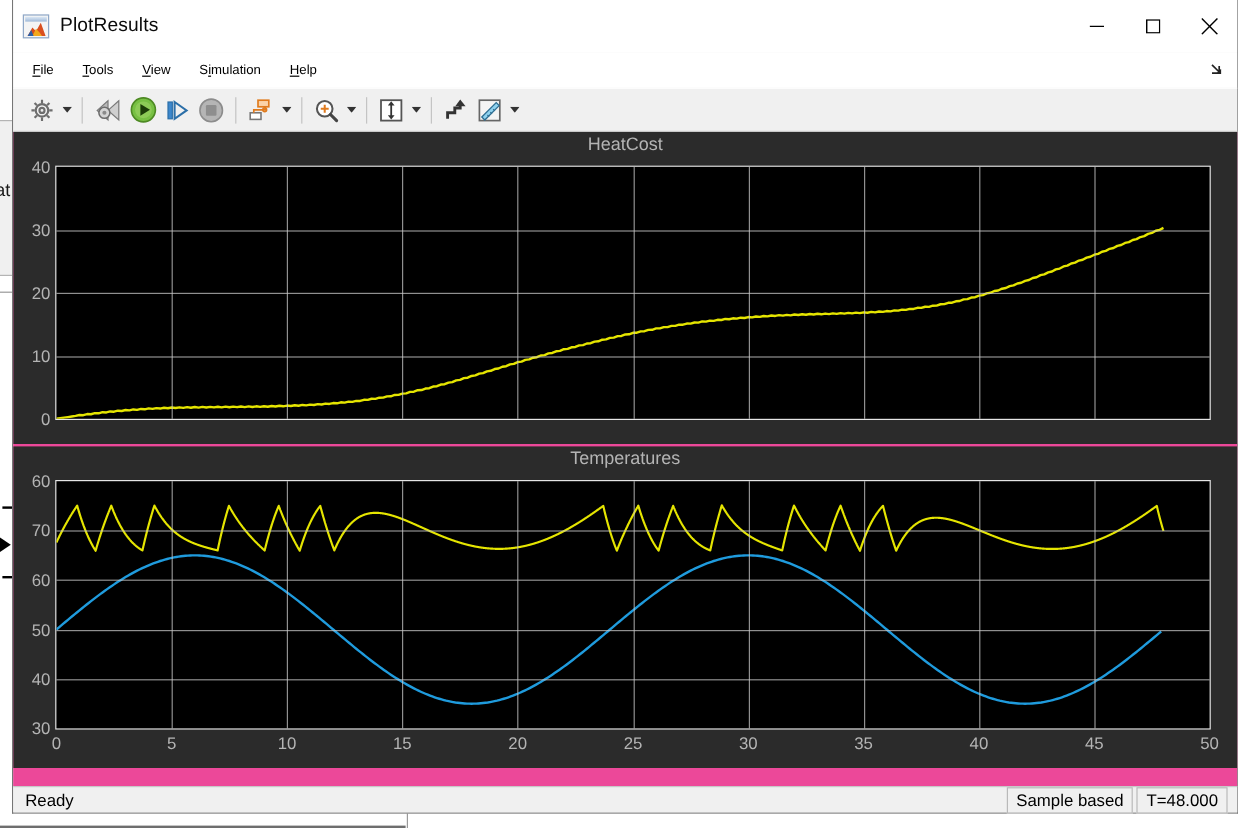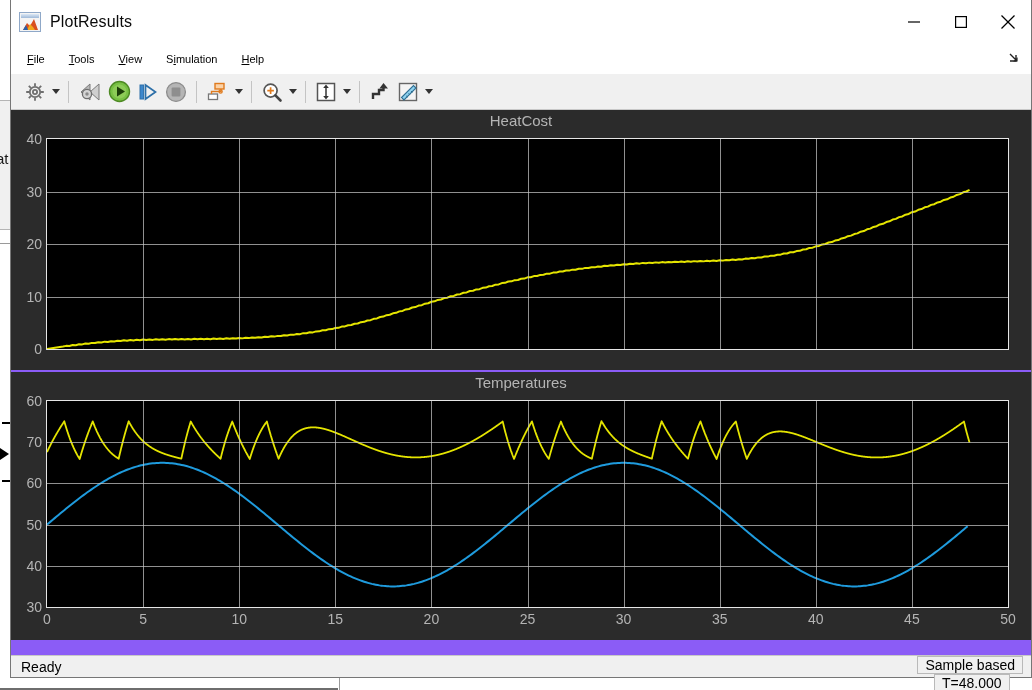--- a/index.html
+++ b/index.html
@@ -163,21 +163,21 @@
   }
   .tb-sep {
     width: 1px; height: 22px;
     background: #c4c4c4;
     margin: 0 6px;
   }
 
   
   #plot-area {
     flex: 1;
-    background: #8b5cf6;
+    background: #ec4899;
     position: relative;
     margin: 0;
     overflow: hidden;
   }
   .subplot {
     position: absolute;
     left: 0; right: 0;
     background: #2b2b2b;
   }
   .subplot-title {
@@ -245,21 +245,20 @@
     margin-left: 10px;
     font-size: 14px;
     color: #000000;
   }
   #status-right {
     position: absolute;
     right: 8px;
     display: flex;
     align-items: center;
     height: 22px;
-    flex-direction: column;
   }
   .status-cell {
     height: 22px;
     display: flex;
     align-items: center;
     padding: 0 7px;
     font-size: 14px;
     color: #000;
     border: 1px solid #b9b9b9;
     background: #f0f0f0;

